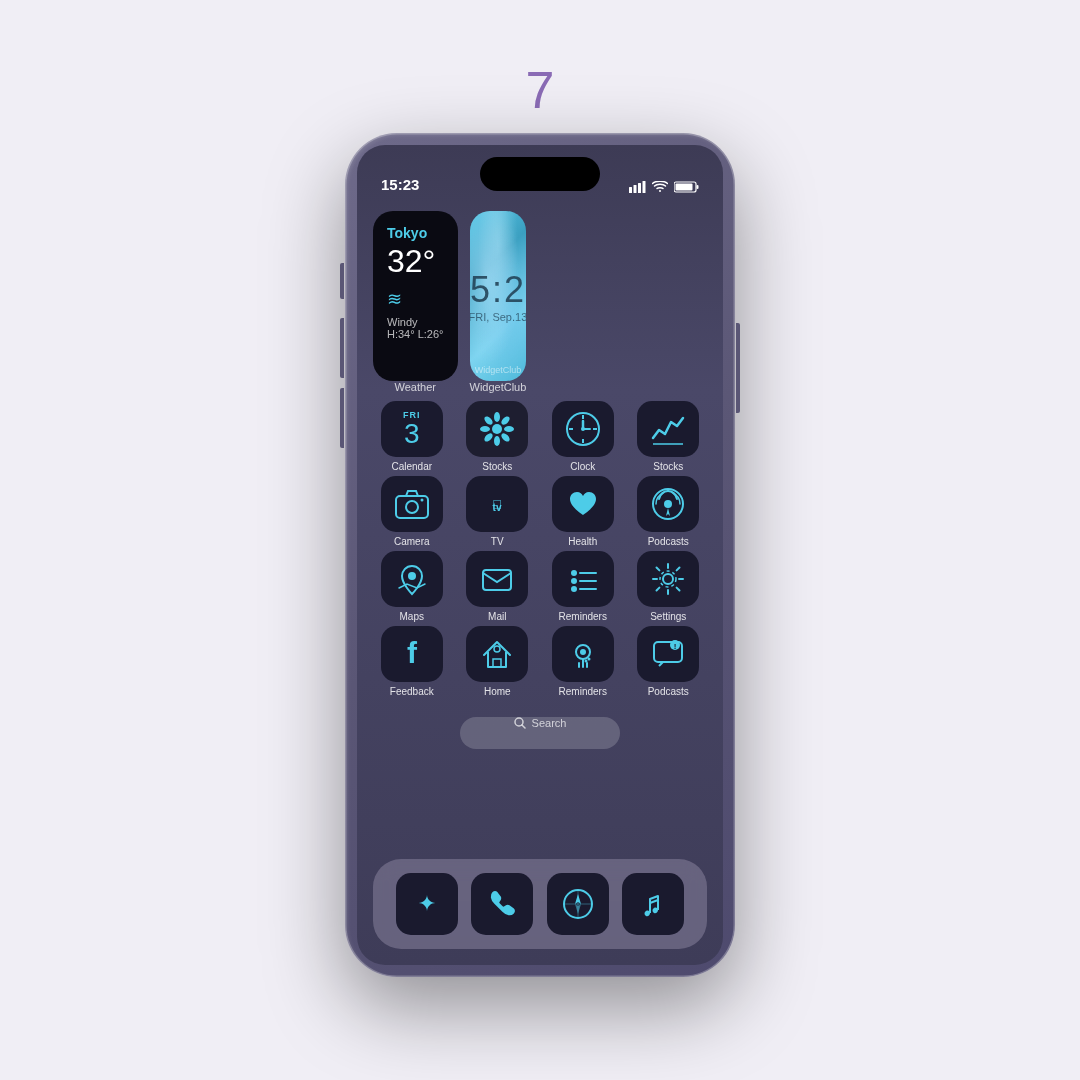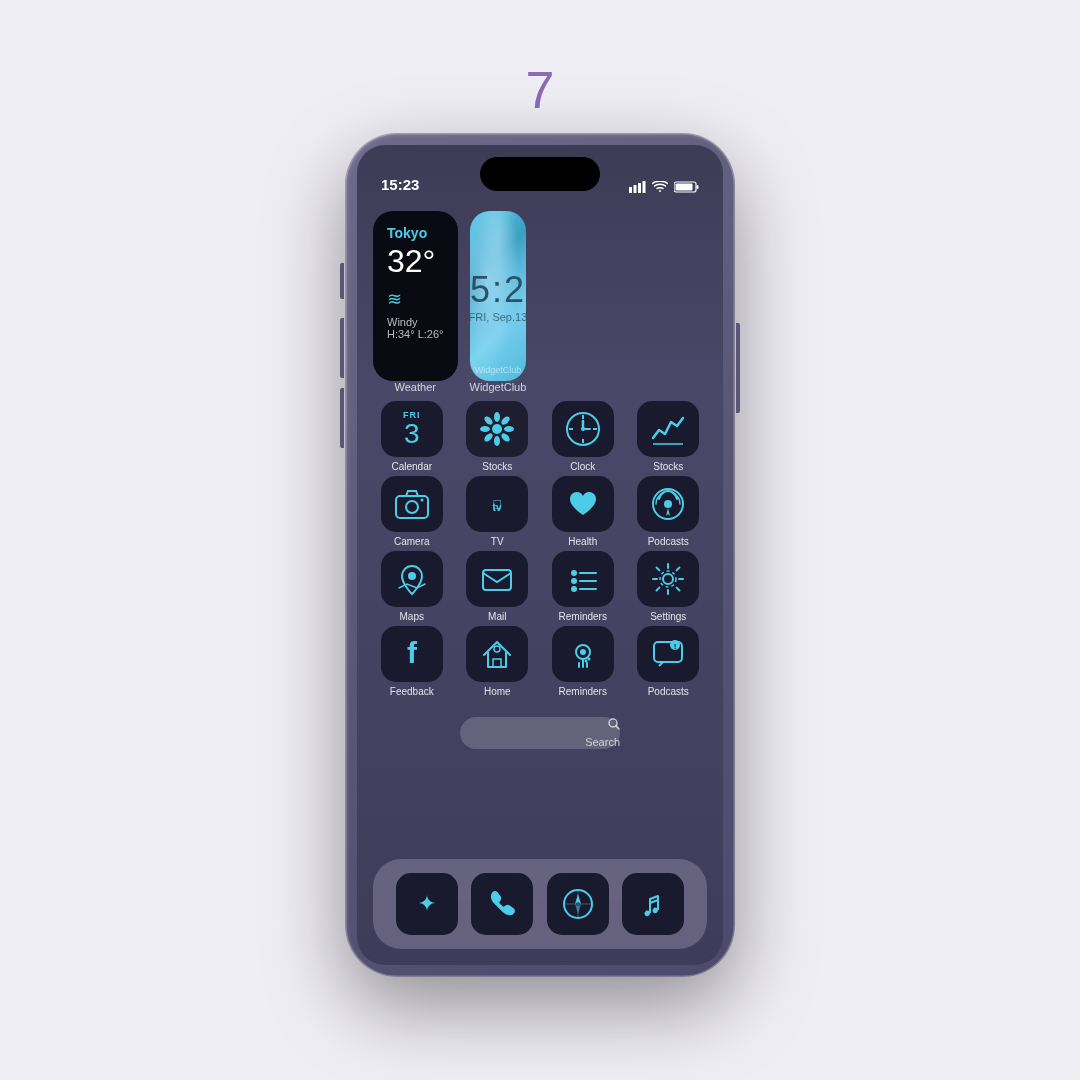--- a/index.html
+++ b/index.html
@@ -281,24 +281,23 @@
     }
 
     
     .search-bar {
       margin: 10px auto;
       width: 160px;
       height: 32px;
       background: rgba(255,255,255,0.18);
       border-radius: 16px;
       display: flex;
-      align-items: flex-end;
+      align-items: flex-start;
       justify-content: center;
       gap: 6px;
-      flex-direction: column;
     }
     .search-bar span {
       font-size: 11px;
       color: rgba(255,255,255,0.7);
     }
 
     
     .dock {
       position: absolute;
       bottom: 16px;

